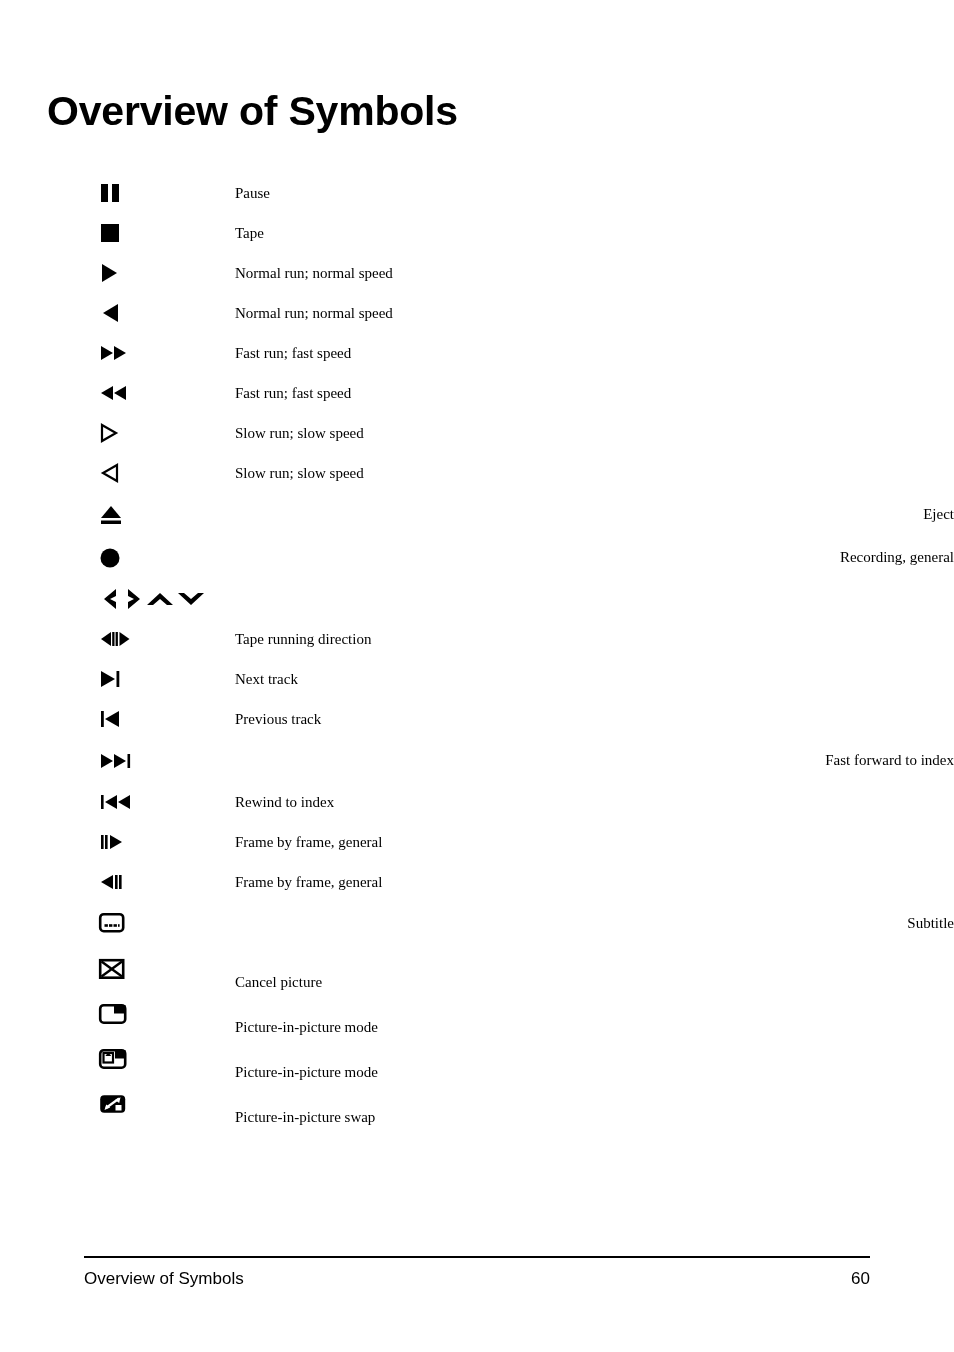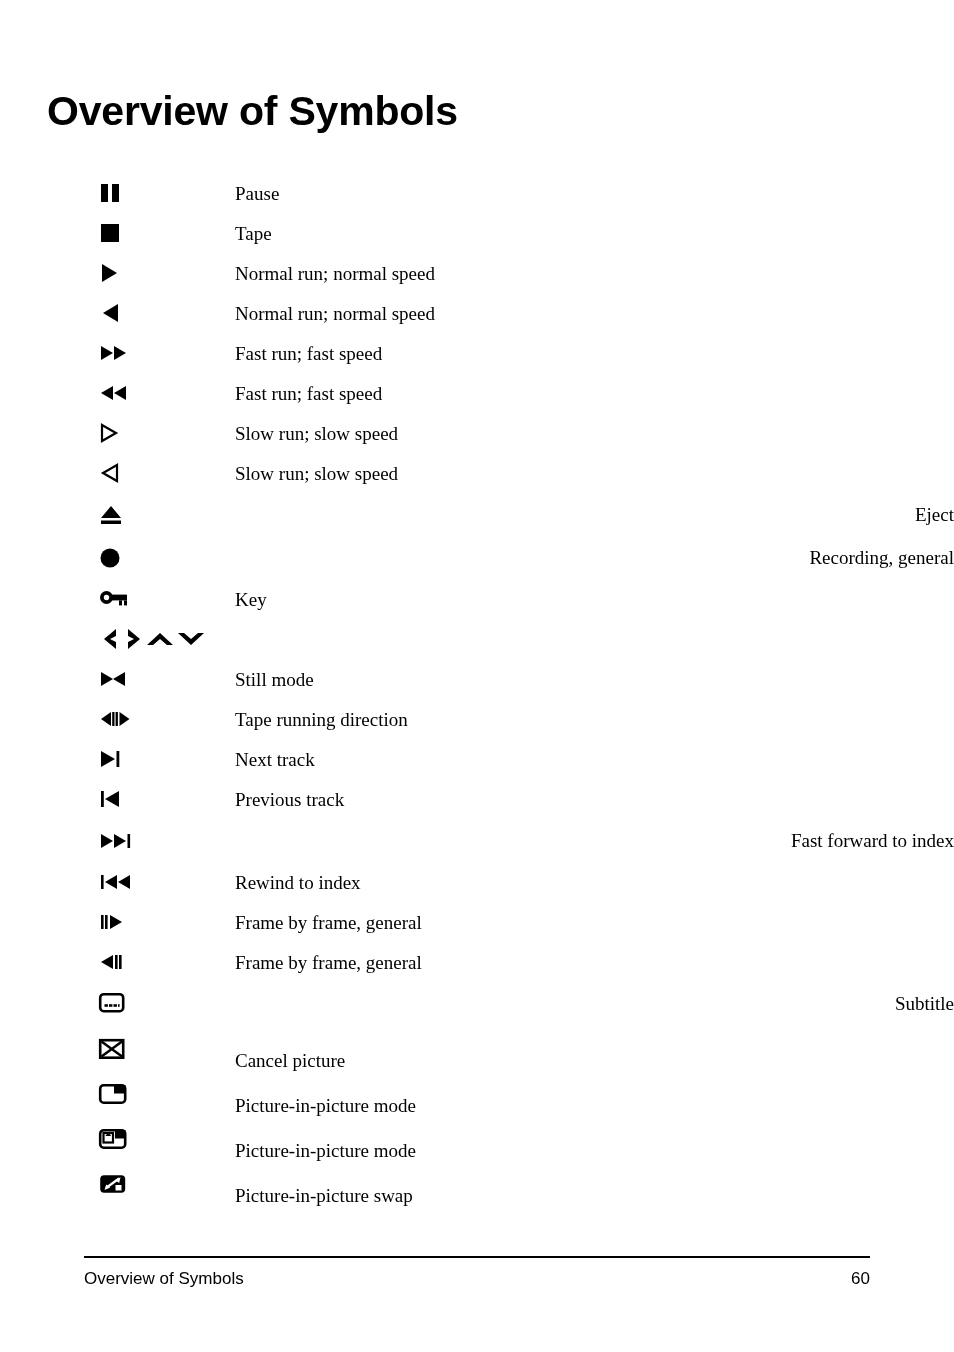--- a/index.html
+++ b/index.html
@@ -55,21 +55,21 @@
     box-sizing: border-box;
     height: 40px;
   }
   .symbol-cell svg {
     display: block;
     shape-rendering: geometricPrecision;
   }
   .label-cell {
     flex: 1 1 auto;
     font-family: "Liberation Serif", serif;
-    font-size: 19px;
+    font-size: 15px;
     line-height: 1;
     color: #000;
     white-space: nowrap;
   }
   
   .row-gap-sm { height: 43px; text-align: right; }
   .row-gap-md { height: 45px; align-items: flex-end; }
 
   .footer {
     position: absolute;
@@ -190,57 +190,36 @@
 
     <div class="symbol-row row-gap-sm">
       <div class="symbol-cell">
         <svg width="26" height="24" viewBox="0 0 26 24">
           <circle cx="12" cy="12" r="9.5" fill="#000"></circle>
         </svg>
       </div>
       <div class="label-cell">Recording, general</div>
     </div>
 
-    <div class="symbol-row">
-      <div class="symbol-cell">
-        <svg width="34" height="22" viewBox="0 0 34 22">
-          <circle cx="8.5" cy="9.5" r="6.5" fill="#000"></circle>
-          <circle cx="8.5" cy="9.5" r="2.7" fill="#fff"></circle>
-          <rect x="12" y="6.6" width="17" height="5.8" fill="#000"></rect>
-          <rect x="21" y="12.4" width="3" height="5" fill="#000"></rect>
-          <rect x="26" y="12.4" width="3" height="5" fill="#000"></rect>
-        </svg>
-      </div>
-      <div class="label-cell">Key</div>
-    </div>
 
     <div class="symbol-row">
       <div class="symbol-cell">
         <svg width="108" height="26" viewBox="0 0 108 26">
 
           <polygon points="18,3 18,10 12,13 18,16 18,23 6,13" fill="#000"></polygon>
 
           <polygon points="30,3 30,10 36,13 30,16 30,23 42,13" fill="#000"></polygon>
 
           <polygon points="62,7 75,19 69,19 62,13 55,19 49,19" fill="#000"></polygon>
 
           <polygon points="93,19 80,7 86,7 93,13 100,7 106,7" fill="#000"></polygon>
         </svg>
       </div>
     </div>
 
-    <div class="symbol-row">
-      <div class="symbol-cell">
-        <svg width="32" height="22" viewBox="0 0 32 22">
-          <polygon points="3,4 15,11 3,18" fill="#000"></polygon>
-          <polygon points="27,4 15,11 27,18" fill="#000"></polygon>
-        </svg>
-      </div>
-      <div class="label-cell">Still mode</div>
-    </div>
 
     <div class="symbol-row">
       <div class="symbol-cell">
         <svg width="34" height="22" viewBox="0 0 34 22">
           <polygon points="13,4 3,11 13,18" fill="#000"></polygon>
           <rect x="14.2" y="4" width="2.3" height="14" fill="#000"></rect>
           <rect x="17.6" y="4" width="2.3" height="14" fill="#000"></rect>
           <polygon points="21.5,4 31.5,11 21.5,18" fill="#000"></polygon>
         </svg>
       </div>

